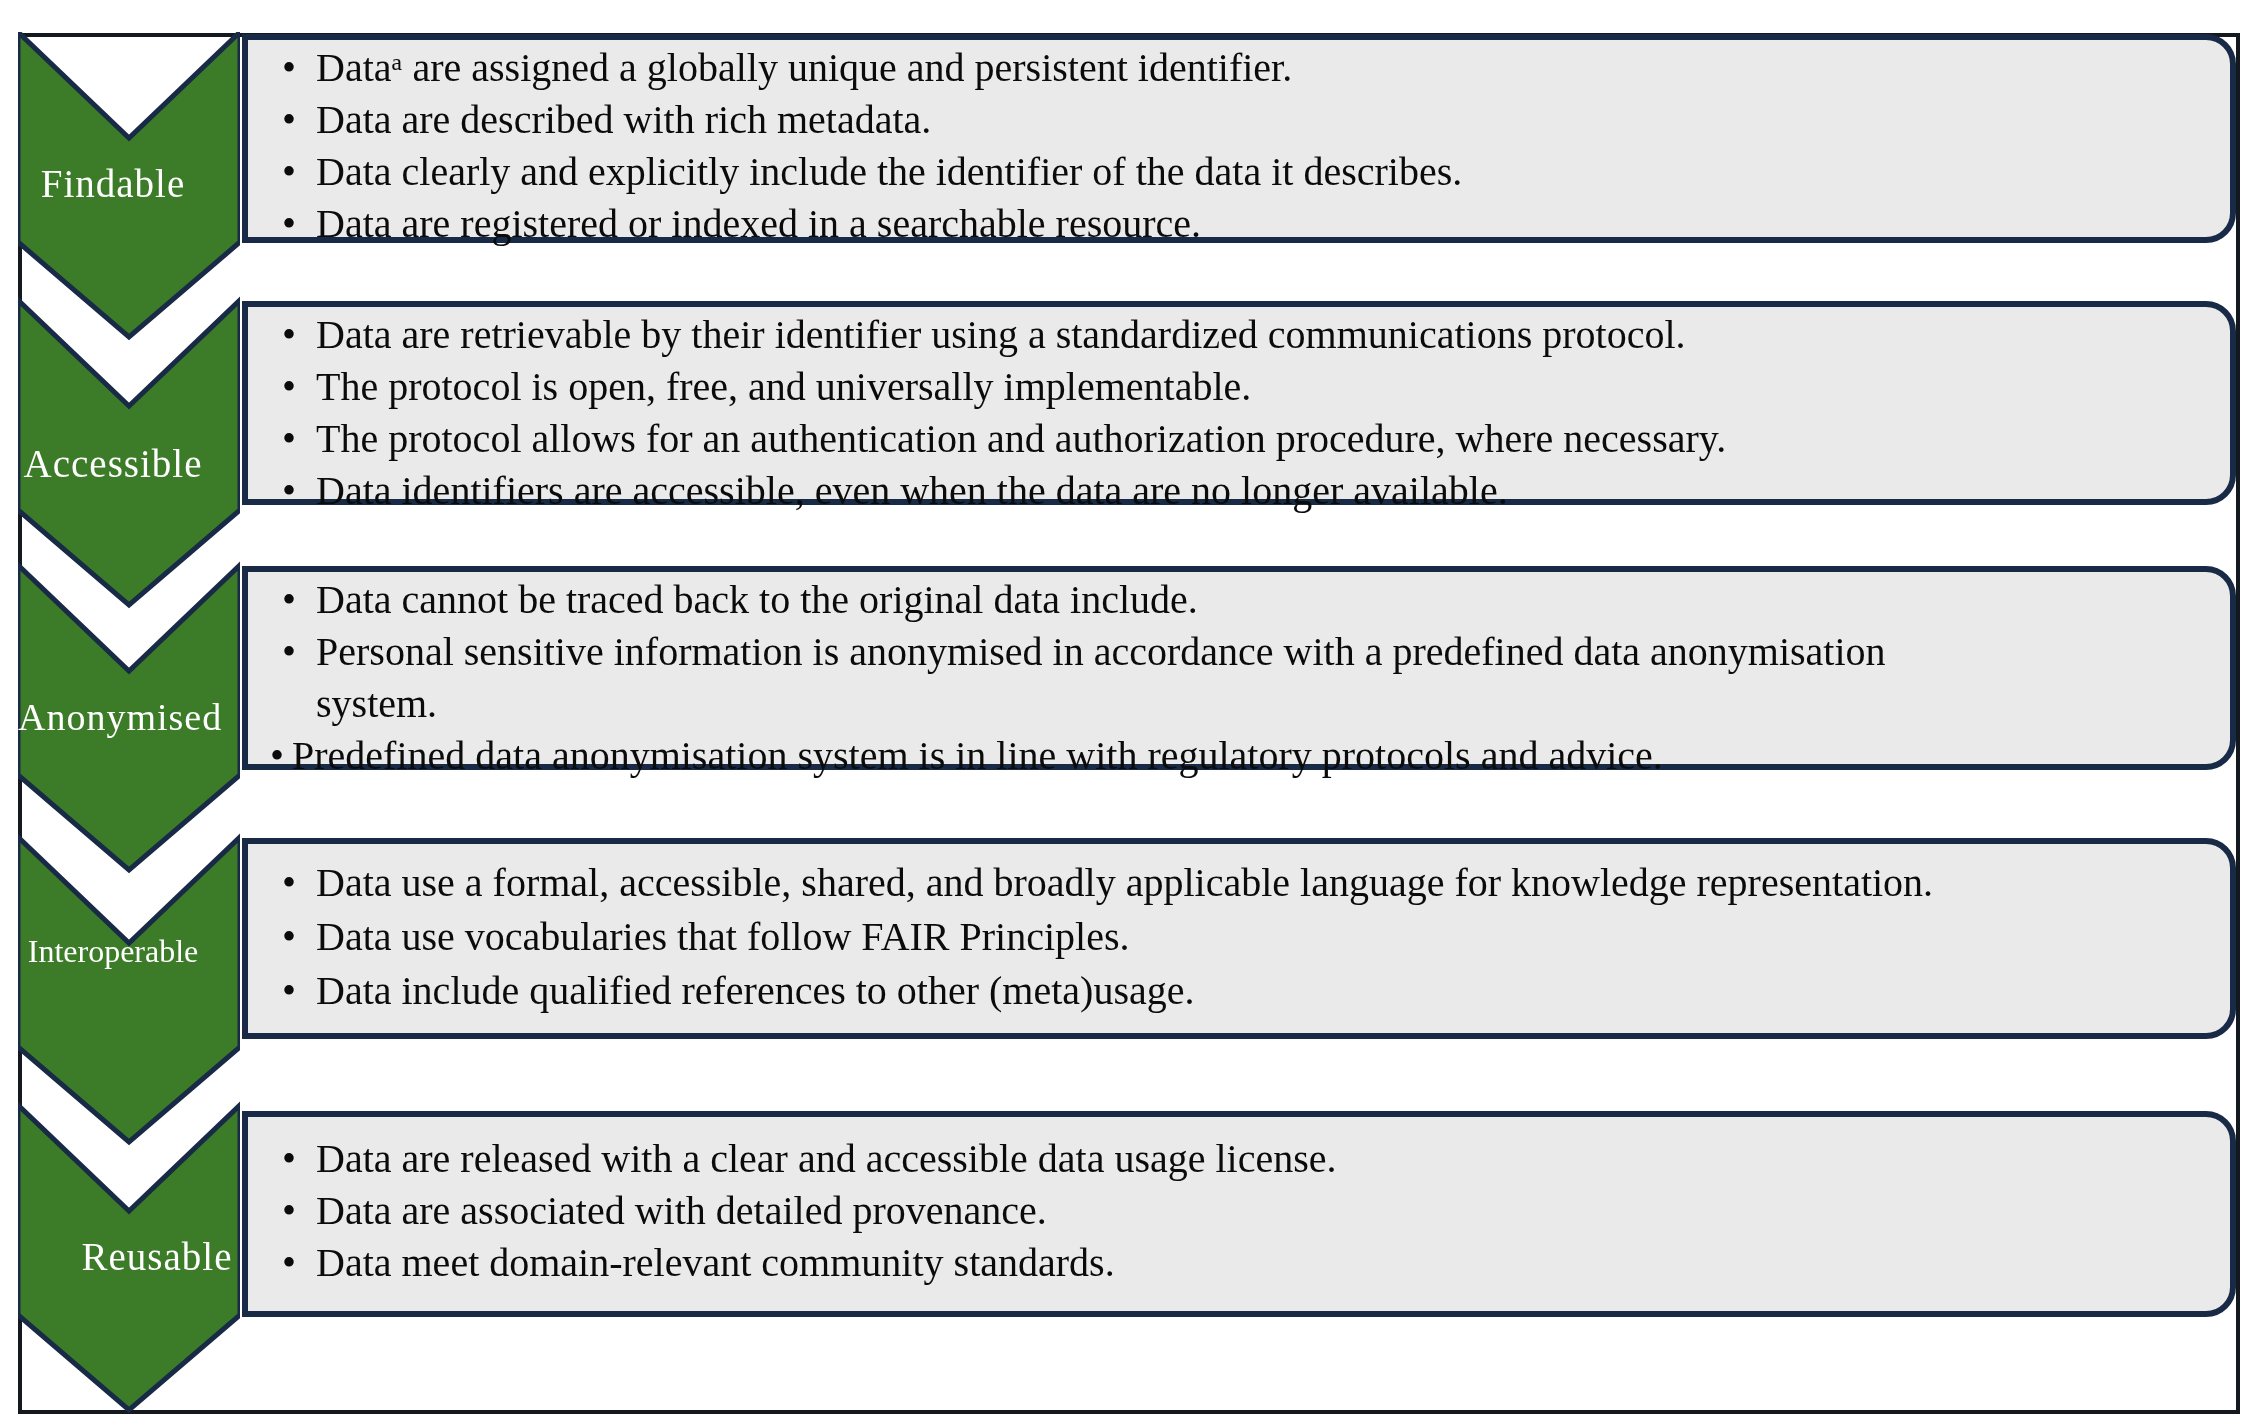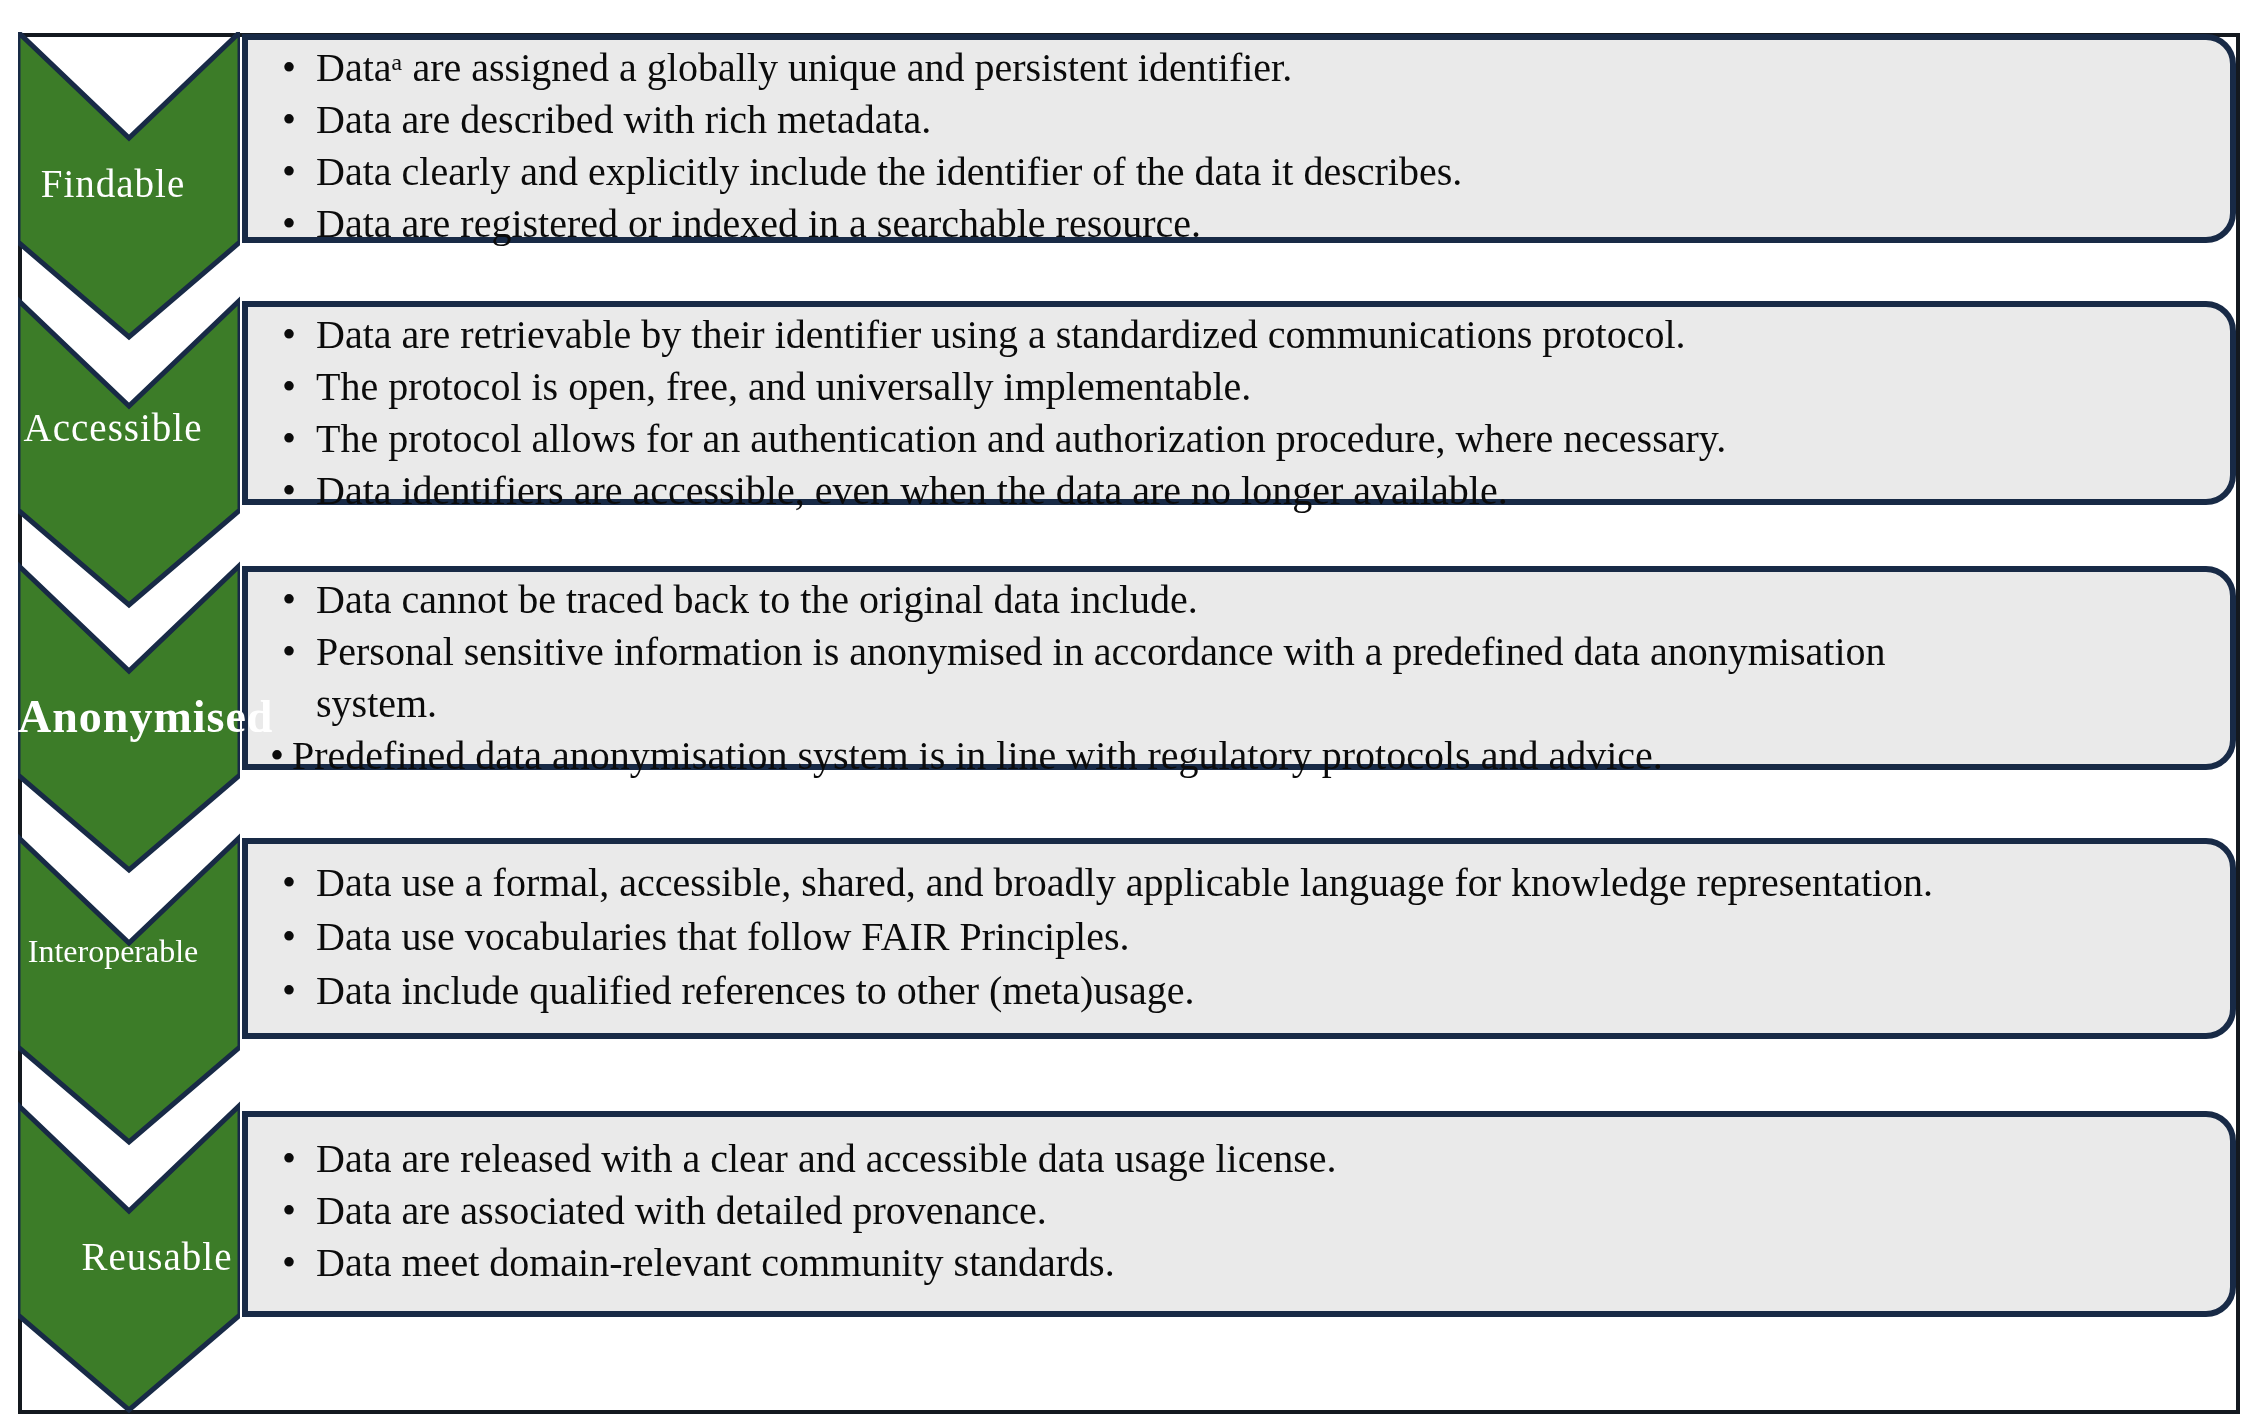--- a/index.html
+++ b/index.html
@@ -39,22 +39,22 @@
   .bullet-row.tight{margin-left:-12px;}
   .bullet-row.tight .dot{flex:0 0 22px;}
   #chevron-column{position:absolute;left:18px;top:32px;z-index:2;}
   .chevron-label{
     position:absolute;left:18px;width:190px;
     text-align:center;color:#ffffff;
     font-size:39px;line-height:52px;letter-spacing:1px;
     z-index:3;
   }
   .label-1{top:158px;}
-  .label-2{top:402px;}
-  .label-3{top:691px;font-size:46px;font-weight:bold;}
+  .label-2{top:438px;}
+  .label-3{top:691px;font-size:38px;}
   .label-4{top:925px;font-size:32px;letter-spacing:0;}
   .label-5{top:1231px;margin-left:44px;}
 </style>
 </head>
 <body>
 
 <div id="canvas">
 
   <div id="outer-frame"></div>
 

